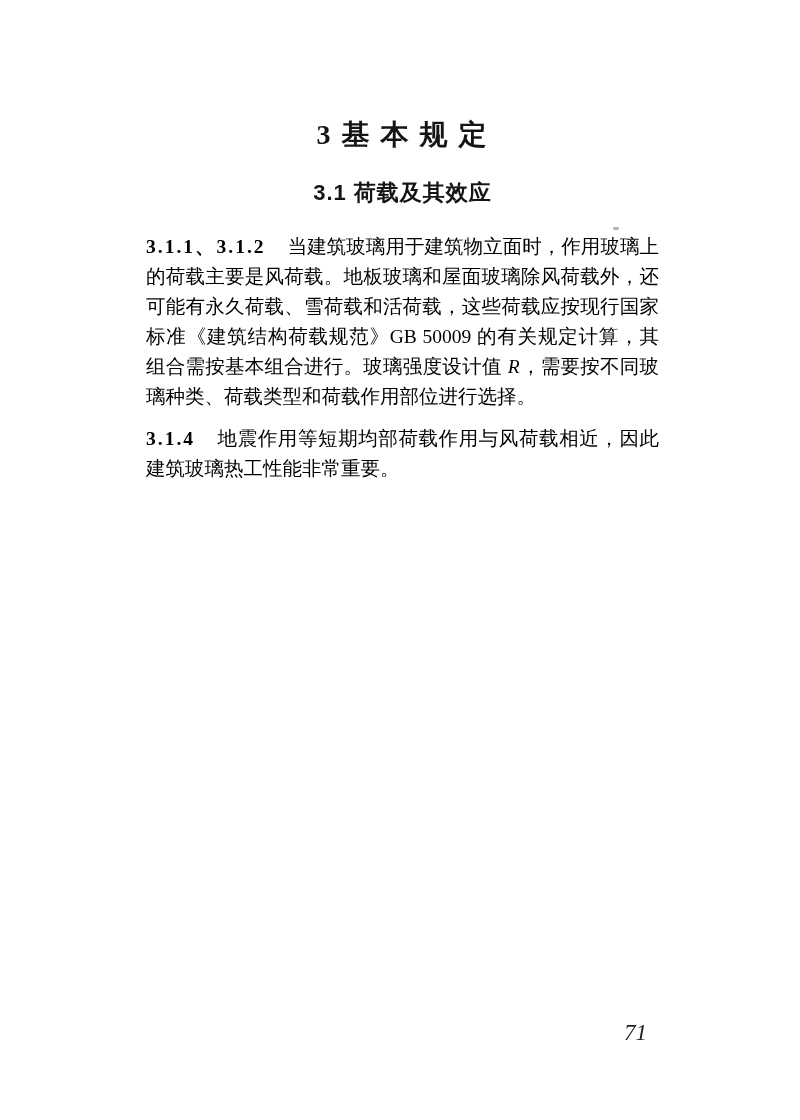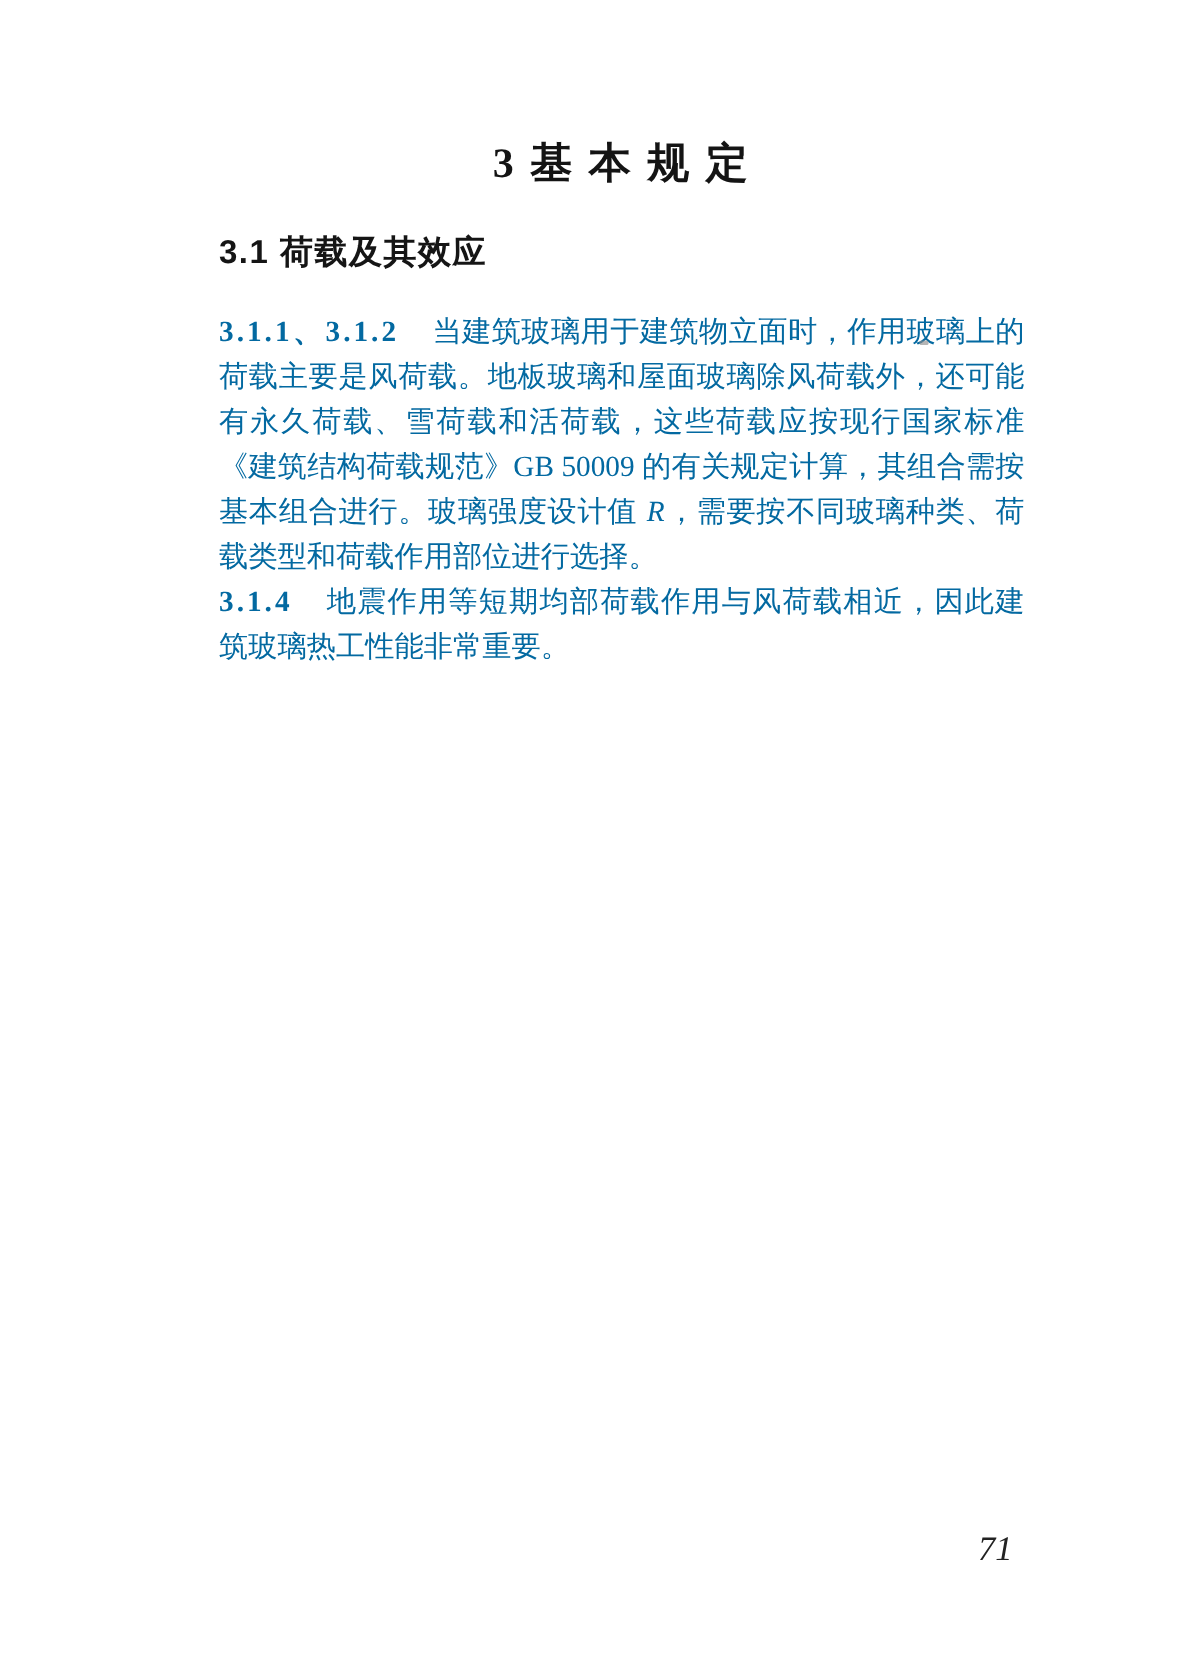--- a/index.html
+++ b/index.html
@@ -7,72 +7,73 @@
     width: 800px;
     height: 1120px;
     background: #ffffff;
     color: #1b1b1b;
     font-family: "Liberation Serif", "DejaVu Serif", serif;
     position: relative;
     overflow: hidden;
   }
   .content {
     position: absolute;
-    left: 146px;
+    left: 134px;
     top: 0;
     width: 537px;
-    padding-top: 93px;
+    padding-top: 118px;
     box-sizing: content-box;
   }
   .chapter {
     margin: 0;
     text-align: center;
     font-size: 28px;
     line-height: 34px;
     font-weight: 700;
     letter-spacing: 2px;
     color: #141414;
   }
   .sec-heading {
     margin: 28px 0 0 0;
+    text-align: center;
     font-size: 22px;
     line-height: 26px;
     font-weight: 700;
     font-family: "Liberation Sans", "DejaVu Sans", sans-serif;
     letter-spacing: 1px;
     color: #151515;
   }
   .sec-heading.spaced {
     margin: 9px 0 13px 0;
     letter-spacing: 3px;
     word-spacing: 4px;
   }
   .para {
-    margin: 0;
+    margin: 12px;
     font-size: 19.5px;
     line-height: 30px;
     text-align: justify;
     text-justify: inter-ideograph;
-    color: #0369a1;
+    color: #000000;
   }
   .para.first { margin-top: 26px; }
   .clause-label {
     font-weight: 700;
     letter-spacing: 2px;
     margin-right: 22px;
     white-space: nowrap;
   }
   .var {
     font-style: italic;
     font-family: "Liberation Serif", "DejaVu Serif", serif;
     padding: 0 1px;
   }
   .pageno {
     position: absolute;
-    left: 652px;
+    left: 624px;
     top: 1019px;
     font-size: 23px;
     line-height: 28px;
     font-style: italic;
     color: #222222;
   }
   .speck {
     position: absolute;
     left: 613px;
     top: 227px;

